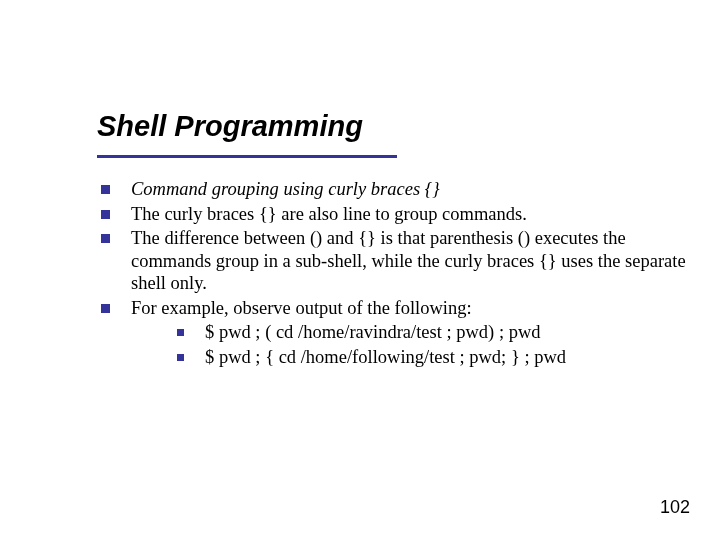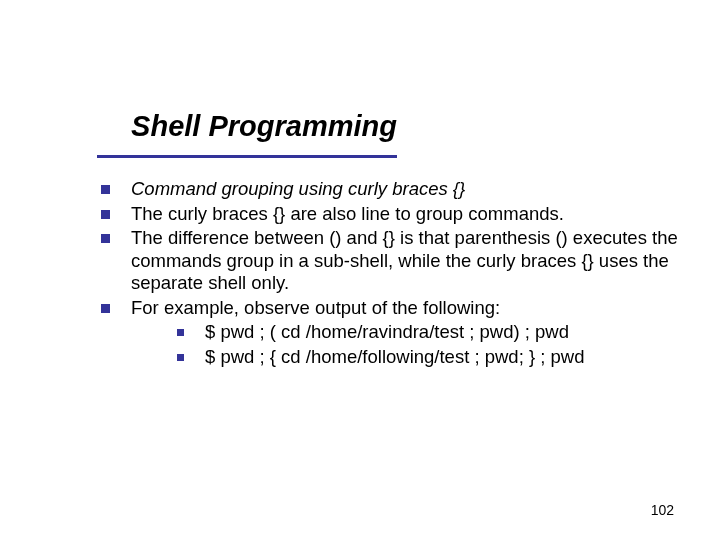--- a/index.html
+++ b/index.html
@@ -24,35 +24,34 @@
     top: 110px;
   }
   .title-text {
     font-size: 29px;
     font-style: italic;
     font-weight: bold;
     font-family: Verdana, Geneva, sans-serif;
     color: #000;
     margin-bottom: 12px;
     white-space: nowrap;
-    text-align: right;
   }
   .title-underline {
     width: 300px;
     height: 3px;
     background: #333399;
   }
   .body {
     position: absolute;
     left: 97px;
     top: 178px;
     width: 600px;
     font-size: 18.5px;
     line-height: 1.22;
-    font-family: Liberation Sans, sans-serif;
+    font-family: Liberation Serif, serif;
   }
   .lvl1 {
     position: relative;
     padding-left: 34px;
     margin-bottom: 2px;
   }
   .lvl1 .b1 {
     position: absolute;
     left: 4px;
     top: 7px;
@@ -71,23 +70,23 @@
   .lvl2 .b2 {
     position: absolute;
     left: 46px;
     top: 8px;
     width: 7px;
     height: 7px;
     background: #333399;
   }
   .pagenum {
     position: absolute;
-    right: 46px;
+    right: 30px;
     bottom: 22px;
-    font-size: 14px;
+    font-size: 18px;
     font-family: Verdana, Geneva, sans-serif;
   }
 </style>
 </head>
 <body>
 
 <div class="slide">
 
   <div class="title-block">
     <div class="title-text">Shell Programming</div>

